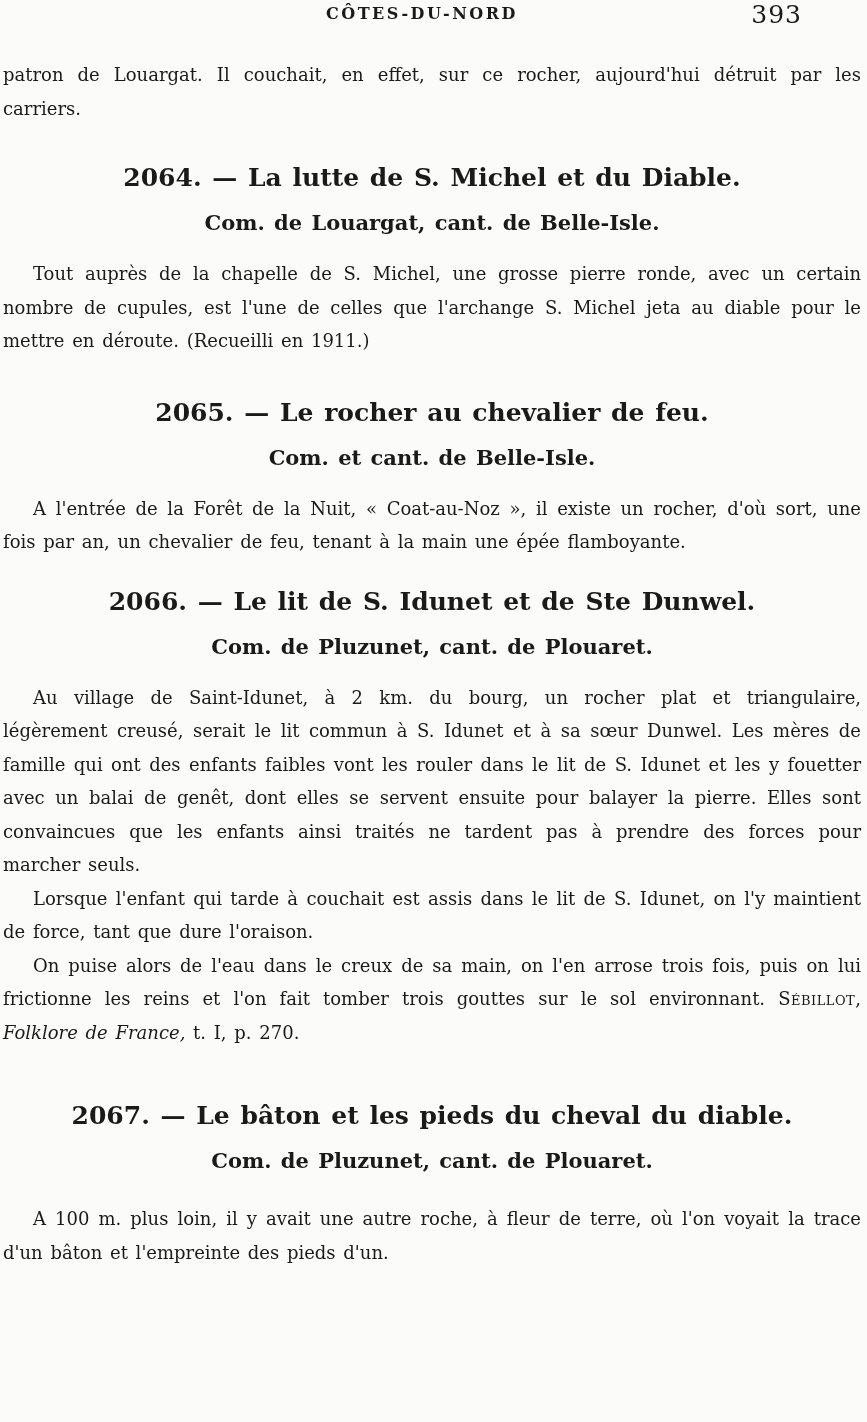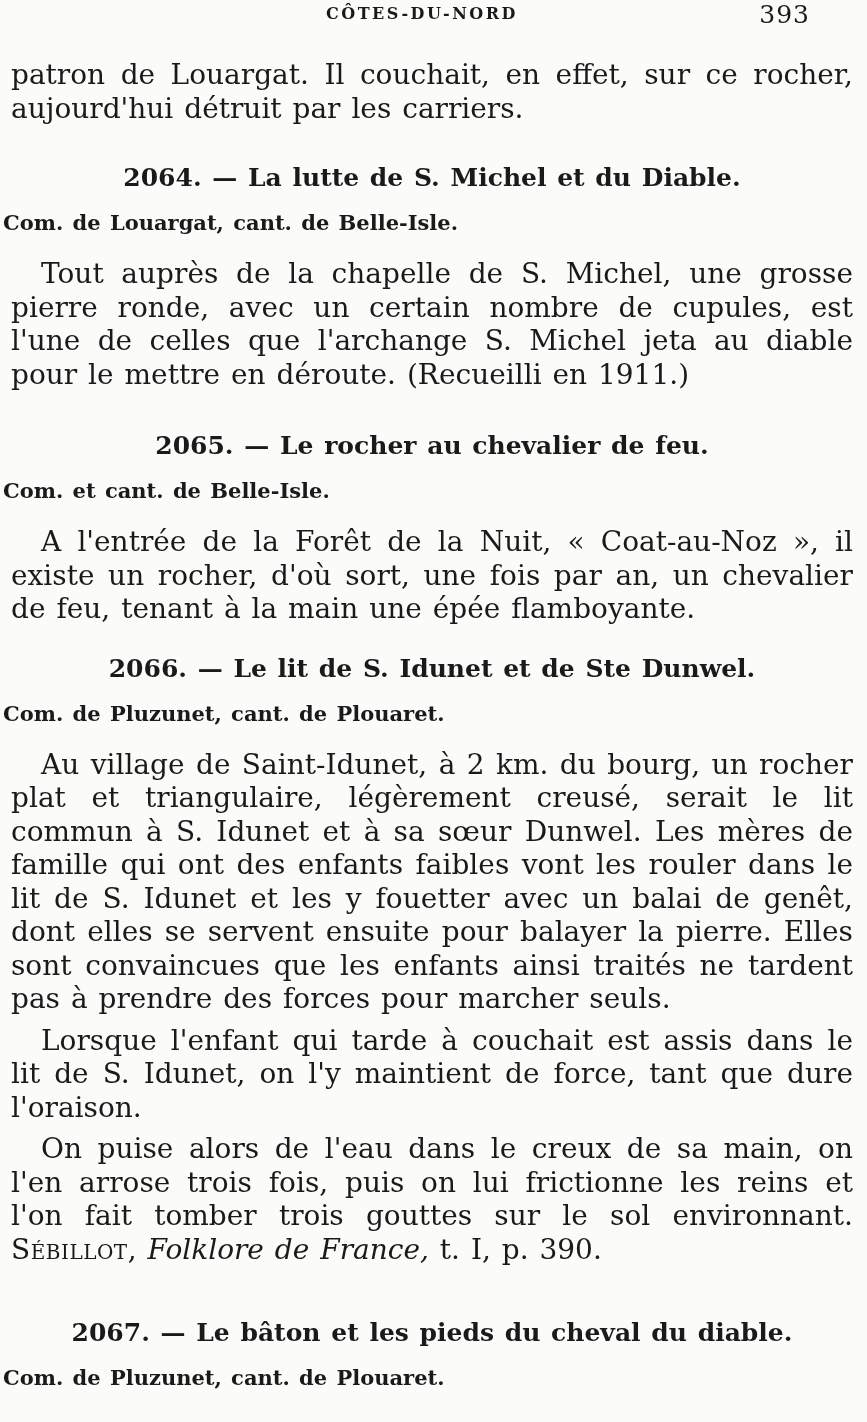--- a/index.html
+++ b/index.html
@@ -31,27 +31,27 @@
     display: block;
     text-align: center;
     font-size: 16px;
     font-weight: bold;
     letter-spacing: 2.5px;
     transform: translateX(-10px);
   }
   .page-number {
     position: absolute;
     top: -4px;
-    right: 51px;
+    right: 59px;
     font-size: 25px;
     letter-spacing: 1px;
   }
   p.para {
-    margin: 8px;
-    font-size: 28px;
+    margin: 0;
+    font-size: 18px;
     line-height: 33.5px;
     text-align: justify;
     word-spacing: 2px;
   }
   p.indent { text-indent: 30px; }
   p.mt-intro { margin-top: 27px; }
   p.mt-para  { margin-top: 21px; }
   p.mt-last  { margin-top: 28px; }
   h2.sec-heading {
     margin: 0;
@@ -61,20 +61,21 @@
     line-height: 30px;
     font-weight: bold;
     word-spacing: 2px;
   }
   h2.mt-2065 { margin-top: 40px; text-align: center; }
   h2.mt-2066 { margin-top: 28px; }
   h2.mt-2067 { margin-top: 52px; text-align: center; }
   h3.sec-sub {
     margin: 0;
     margin-top: 17px;
+    text-align: center;
     font-size: 21px;
     line-height: 26px;
     font-weight: bold;
     word-spacing: 2px;
   }
   .smallcaps { font-variant: small-caps; letter-spacing: 0.5px; }
   em.work { font-style: italic; }
 </style>
 </head>
 <body>
@@ -93,19 +94,19 @@
   <p class="para indent mt-para">Tout auprès de la chapelle de S. Michel, une grosse pierre ronde, avec un certain nombre de cupules, est l'une de celles que l'archange S. Michel jeta au diable pour le mettre en déroute. (Recueilli en 1911.)</p>
 
   <h2 class="sec-heading mt-2065">2065. — Le rocher au chevalier de feu.</h2>
   <h3 class="sec-sub">Com. et cant. de Belle-Isle.</h3>
   <p class="para indent mt-para">A l'entrée de la Forêt de la Nuit, « Coat-au-Noz », il existe un rocher, d'où sort, une fois par an, un chevalier de feu, tenant à la main une épée flamboyante.</p>
 
   <h2 class="sec-heading mt-2066">2066. — Le lit de S. Idunet et de Ste Dunwel.</h2>
   <h3 class="sec-sub">Com. de Pluzunet, cant. de Plouaret.</h3>
   <p class="para indent mt-para">Au village de Saint-Idunet, à 2 km. du bourg, un rocher plat et triangulaire, légèrement creusé, serait le lit commun à S. Idunet et à sa sœur Dunwel. Les mères de famille qui ont des enfants faibles vont les rouler dans le lit de S. Idunet et les y fouetter avec un balai de genêt, dont elles se servent ensuite pour balayer la pierre. Elles sont convaincues que les enfants ainsi traités ne tardent pas à prendre des forces pour marcher seuls.</p>
   <p class="para indent">Lorsque l'enfant qui tarde à couchait est assis dans le lit de S. Idunet, on l'y maintient de force, tant que dure l'oraison.</p>
-  <p class="para indent"><span>On puise alors de l'eau dans le creux de sa main, on l'en arrose trois fois, puis on lui frictionne les reins et l'on fait tomber trois gouttes sur le sol environnant. </span><span class="smallcaps">Sébillot</span><span>, </span><em class="work">Folklore de France,</em><span> t. I, p. 390.</span></p>
+  <p class="para indent"><span>On puise alors de l'eau dans le creux de sa main, on l'en arrose trois fois, puis on lui frictionne les reins et l'on fait tomber trois gouttes sur le sol environnant. </span><span class="smallcaps">Sébillot</span><span>, </span><em class="work">Folklore de France,</em><span> t. I, p. 270.</span></p>
 
   <h2 class="sec-heading mt-2067">2067. — Le bâton et les pieds du cheval du diable.</h2>
   <h3 class="sec-sub">Com. de Pluzunet, cant. de Plouaret.</h3>
   <p class="para indent mt-last">A 100 m. plus loin, il y avait une autre roche, à fleur de terre, où l'on voyait la trace d'un bâton et l'empreinte des pieds d'un.</p>
 
 </div>
 
 </body></html>

